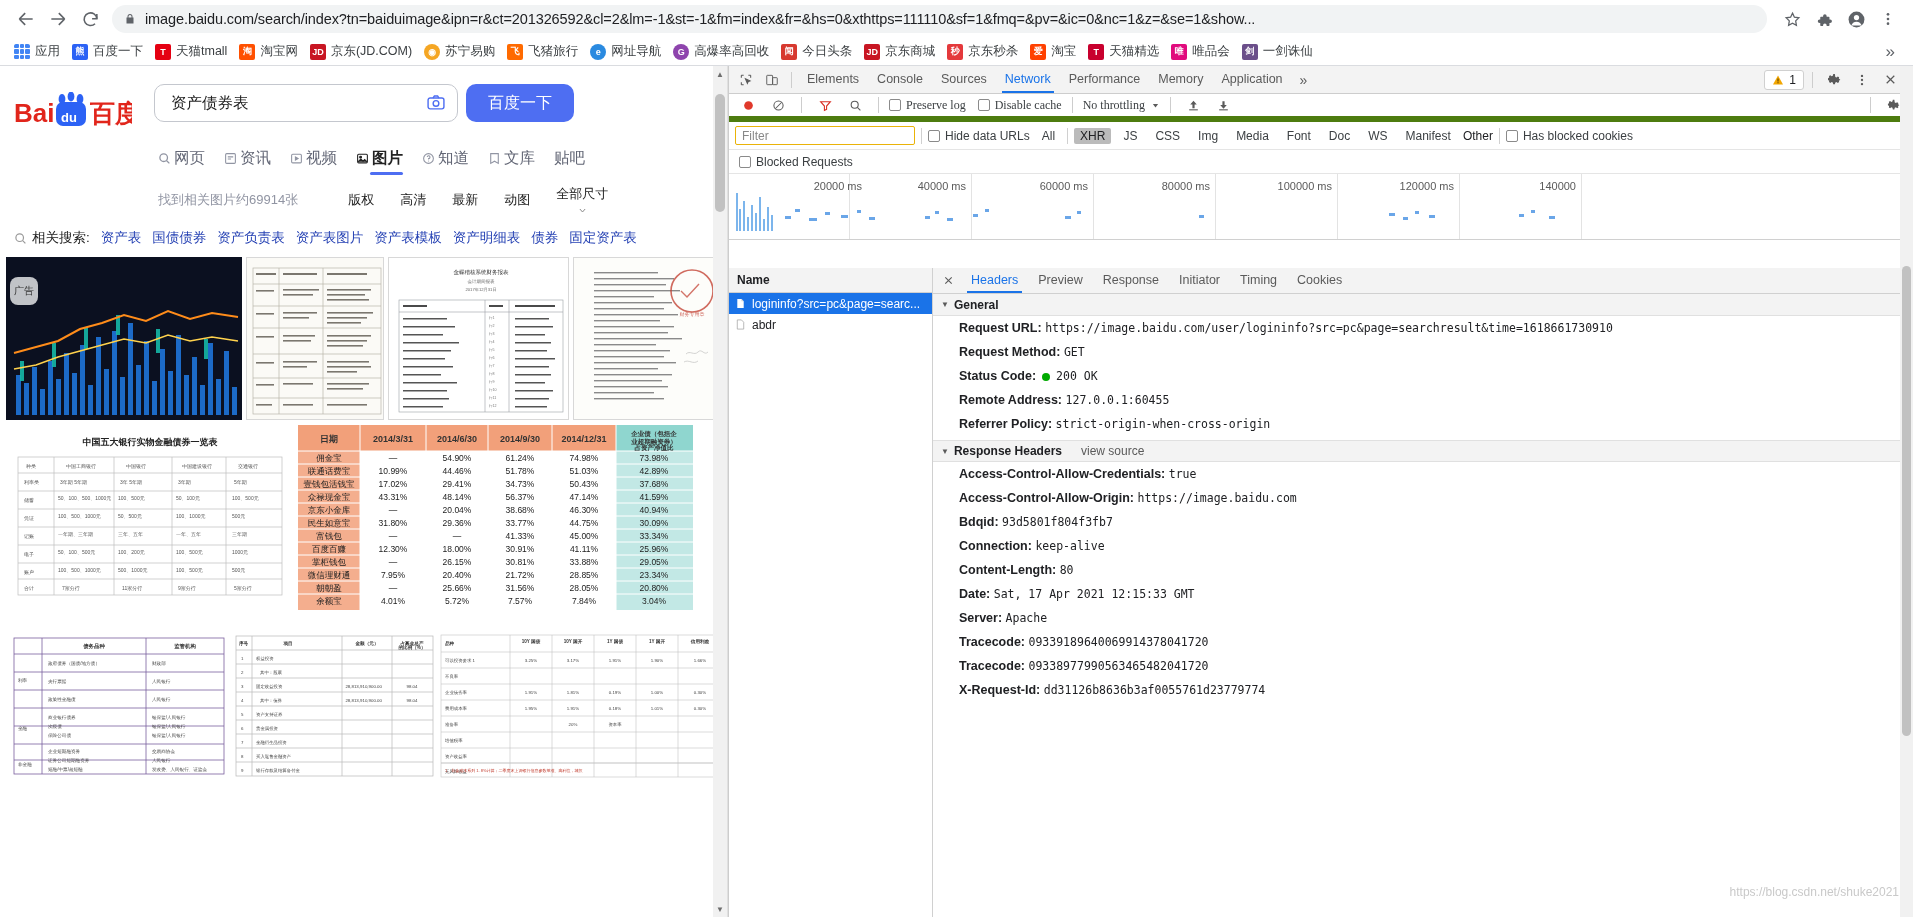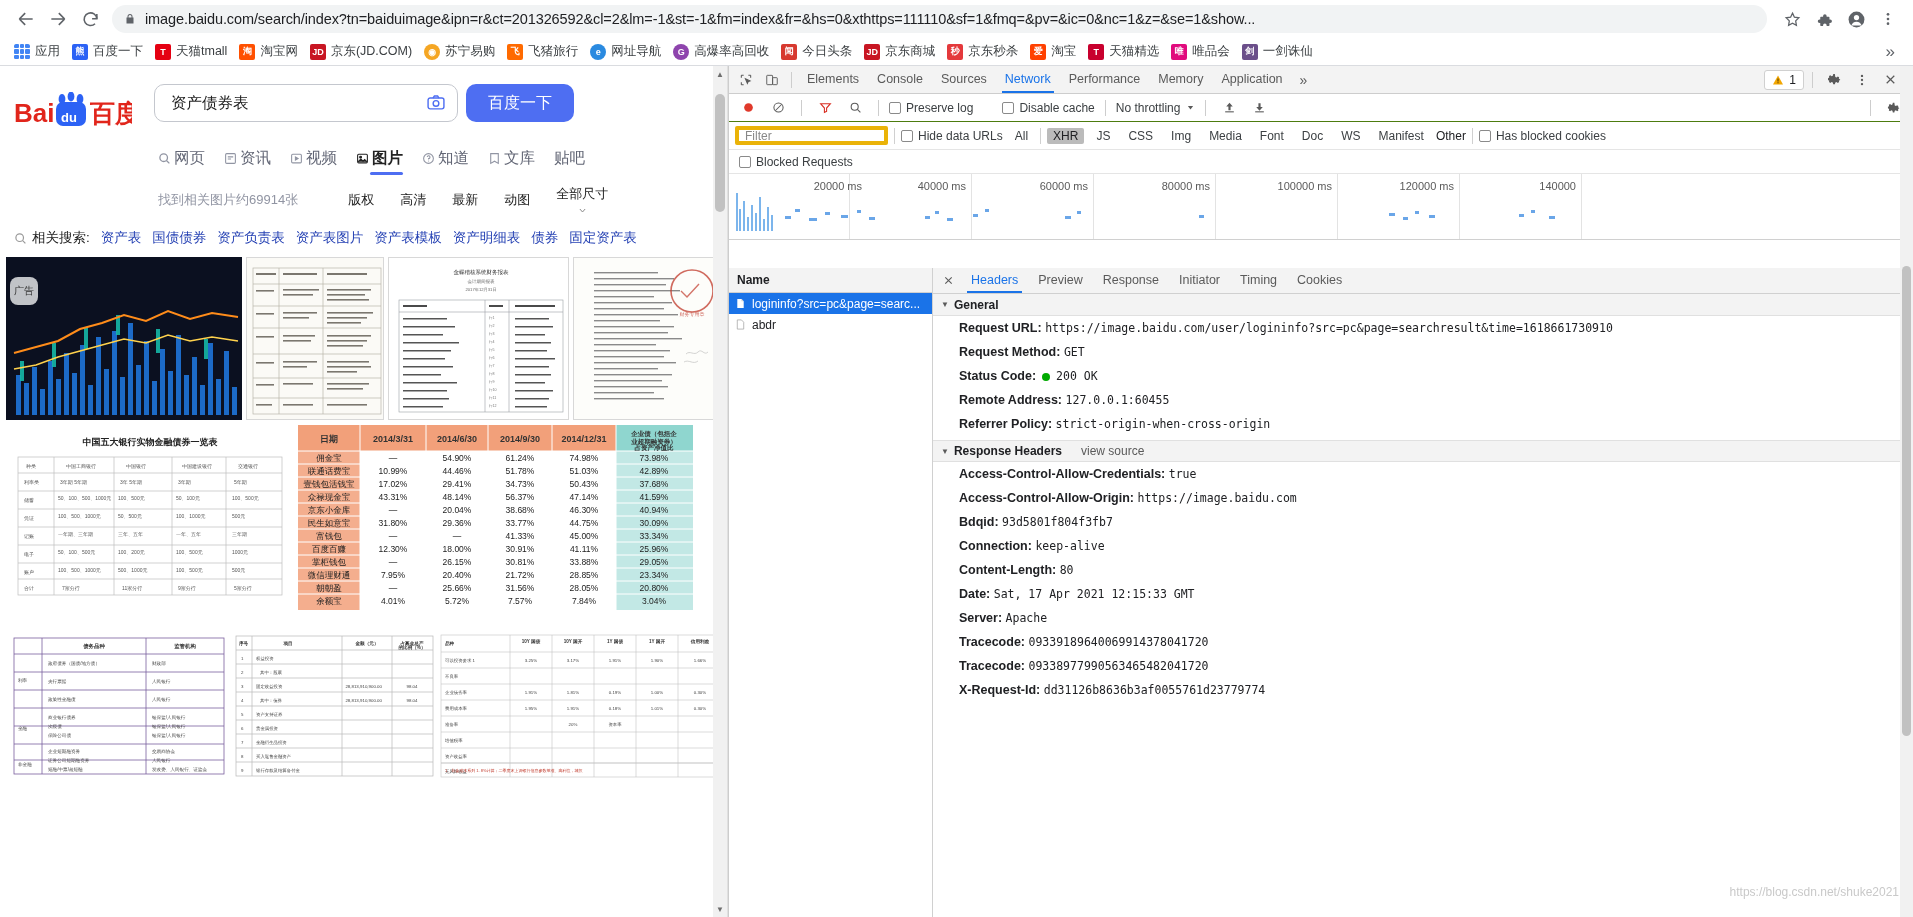--- a/index.html
+++ b/index.html
@@ -103,31 +103,31 @@
             cursor:pointer; position:relative; white-space:nowrap; }
   .dt-tab.active { color:#1a73e8; }
   .dt-tab.active::after { content:""; position:absolute; left:6px; right:6px; bottom:0;
                           height:2px; background:#1a73e8; }
   #dt-more { padding:0 8px; color:#5a5a5a; font-size:14px; }
   #dt-right { margin-left:auto; display:flex; align-items:center; gap:2px; padding-right:6px; }
   #warnbadge { display:flex; align-items:center; gap:5px; border:1px solid #d0d0d0;
                border-radius:3px; padding:1px 7px; height:20px; background:#fff; font-size:12px; }
 
   #dt-toolbar { height:28px; display:flex; align-items:center; padding:0 6px; gap:4px;
-                border-bottom:1px solid #4d7c0f; flex:0 0 auto; }
+                border-bottom:6px solid #4d7c0f; flex:0 0 auto;font-family:Liberation Serif, serif; }
   .cb { display:flex; align-items:center; gap:5px; font-size:12px; color:#3c4043;
         white-space:nowrap; }
   .cbbox { width:12px; height:12px; border:1px solid #8a8a8a; border-radius:2px; background:#fff;
            flex:0 0 auto; }
   #throttle { display:flex; align-items:center; gap:6px; font-size:12px; color:#3c4043;
               white-space:nowrap; }
 
   #dt-filterbar { height:28px; display:flex; align-items:center; padding:0 6px; gap:6px;
                   border-bottom:1px solid #e5e5e5; flex:0 0 auto; }
-  #filterinput { width:153px; height:19px; border:4px solid #eab308; border-radius:2px;
+  #filterinput { width:180px; height:19px; border:1px solid #eab308; border-radius:2px;
                  padding:0 6px; font-size:12px; color:#888; display:flex; align-items:center; }
   .ftype { padding:1px 6px; font-size:12px; color:#3c4043; border-radius:2px; cursor:pointer;
            white-space:nowrap; }
   .ftype.active { background:#bbb; color:#202124; }
   .vsep { width:1px; height:16px; background:#d0d0d0; }
 
   #dt-blocked { height:24px; display:flex; align-items:center; padding:0 10px; gap:6px;
                 border-bottom:1px solid #e5e5e5; flex:0 0 auto; font-size:12px; }
 
   
@@ -1095,21 +1095,21 @@
         <svg width="13" height="13" viewBox="0 0 24 24" fill="none" stroke="#5a5a5a" stroke-width="2">
           <circle cx="10.5" cy="10.5" r="6.5"></circle>
             <path d="M15.5 15.5L21 21"></path>
           </svg>
       </div>
       <div class="dt-sep"></div>
       <label class="cb">
         <span class="cbbox"></span>
         <span>Preserve log</span>
       </label>
-      <label class="cb" style="margin-left:25px">
+      <label class="cb" style="margin-left:8px">
         <span class="cbbox"></span>
         <span>Disable cache</span>
       </label>
       <div class="dt-sep"></div>
       <div id="throttle">
         <span>No throttling</span>
         <svg width="9" height="9" viewBox="0 0 24 24" fill="#5a5a5a">
             <path d="M5 8h14l-7 9z"></path>
           </svg>
       </div>

